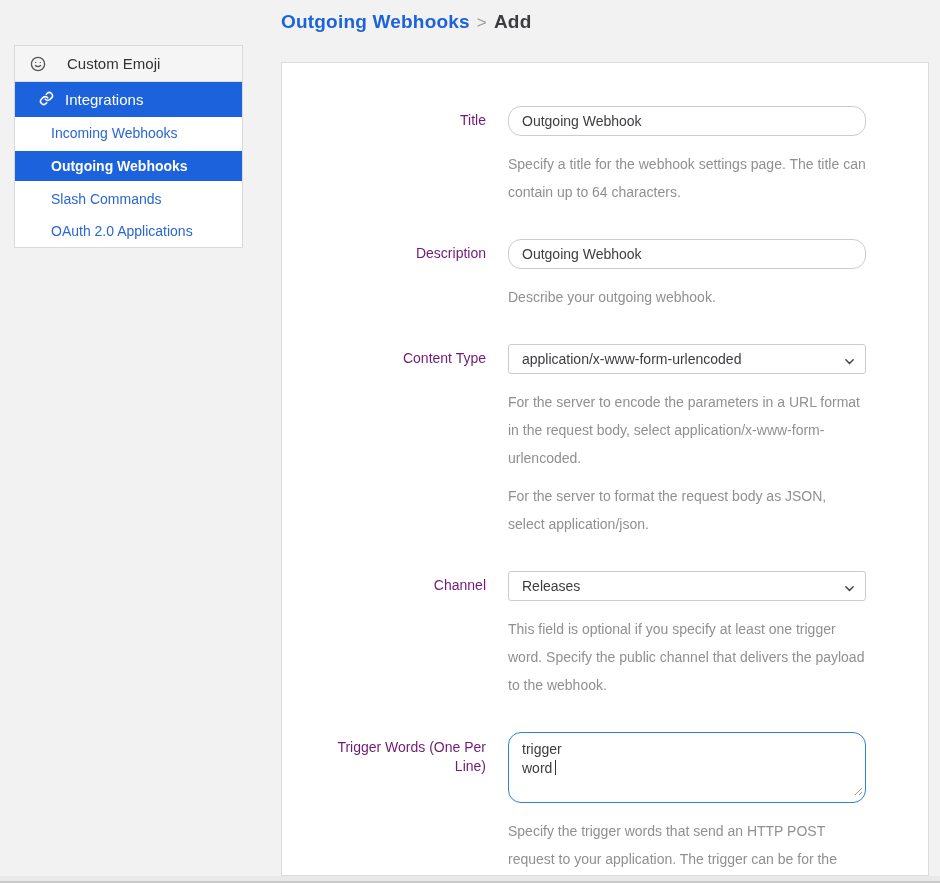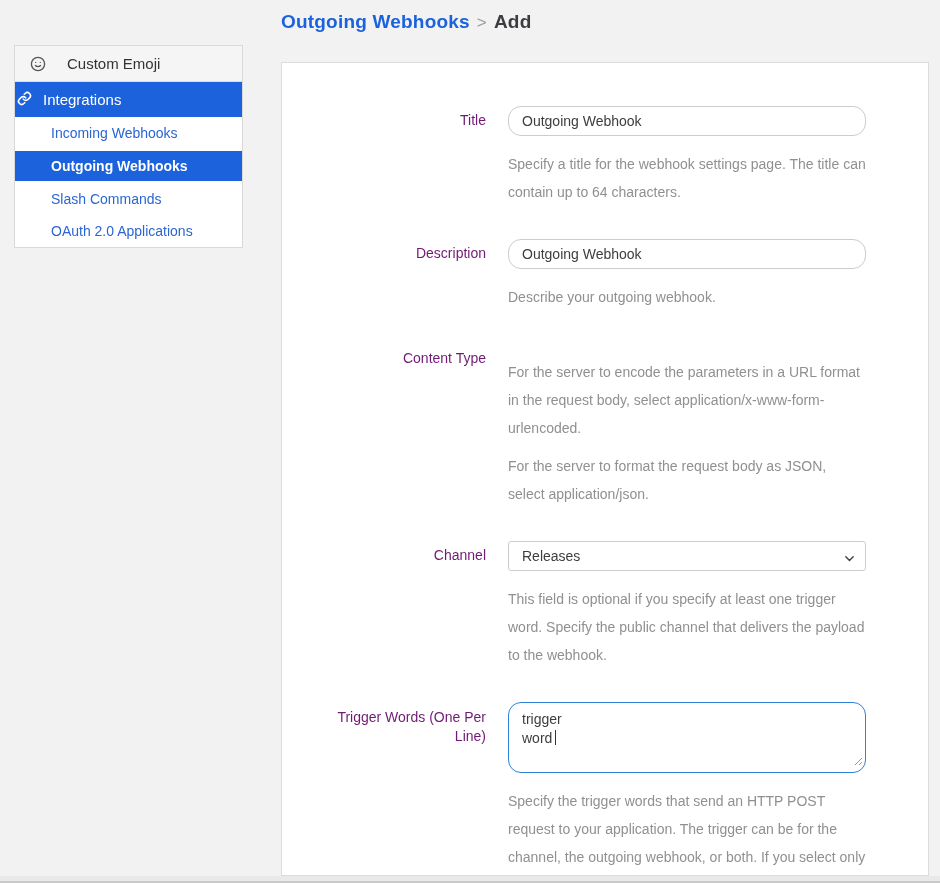--- a/index.html
+++ b/index.html
@@ -10,21 +10,21 @@
   .breadcrumb { position:absolute; left:281px; top:11px; font-size:19px; font-weight:bold; letter-spacing:.2px; }
   .breadcrumb .crumb-link { color:#1b62dc; text-decoration:none; cursor:pointer; }
   .breadcrumb .crumb-sep { color:#9a9a9a; font-weight:normal; margin:0 7px; font-size:17px; }
   .breadcrumb .crumb-current { color:#3d3c40; }
 
   
   .sidebar { position:absolute; left:14px; top:45px; width:229px; background:#fff; border:1px solid #d9d9d9; }
   .side-item { display:flex; align-items:center; font-size:15px; color:#333; cursor:pointer; }
   .side-item.top { height:36px; padding-left:15px; background:#f5f5f5; border-bottom:1px solid #ddd; gap:21px; }
   .side-item.top .ic { display:flex; align-items:center; }
-  .side-item.active-section { height:35px; padding-left:2px; background:#1b62dc; color:#fff; border-bottom:none; gap:11px; }
+  .side-item.active-section { height:35px; padding-left:24px; background:#1b62dc; color:#fff; border-bottom:none; gap:11px; }
   .side-sub { display:block; font-size:14px; color:#2a66d4; padding:8px 10px 8px 36px; cursor:pointer; background:#fff; }
   .side-sub.active { background:#1b62dc; color:#fff; font-weight:bold; padding-top:7px; padding-bottom:7px; margin:2px 0; }
 
   
   .panel { position:absolute; left:281px; top:62px; width:648px; height:814px; background:#fff; border:1px solid #dcdcdc; padding-top:43px; }
 
   .form-row { display:grid; grid-template-columns:226px 358px; margin-bottom:33px; }
   .row-label { text-align:right; padding:6px 22px 0 0; font-size:14px; color:#701a75; }
   .row-label .narrow { display:inline-block; max-width:172px; text-align:right; line-height:1.35; }
 
@@ -97,20 +97,30 @@
     <div class="row-label">Description</div>
     <div>
       <input class="text-input" type="text" value="Outgoing Webhook" style="">
       <div class="help">Describe your outgoing webhook.</div>
     </div>
   </div>
 
   <div class="form-row">
     <div class="row-label">Content Type</div>
     <div>
+      <div class="select-wrap">
+        <select class="select-input">
+          <option>application/x-www-form-urlencoded</option>
+        </select>
+        <span class="chev">
+          <svg width="11" height="11" viewBox="0 0 12 12" fill="none" stroke="#444" stroke-width="1.6" stroke-linecap="round">
+              <path d="M2 4 L6 8.2 L10 4"></path>
+            </svg>
+        </span>
+      </div>
       <div class="help">
         <p>For the server to encode the parameters in a URL format in the request body, select application/x-www-form-urlencoded.</p>
         <p>For the server to format the request body as JSON, select application/json.</p>
       </div>
     </div>
   </div>
 
   <div class="form-row">
     <div class="row-label">Channel</div>
     <div>

